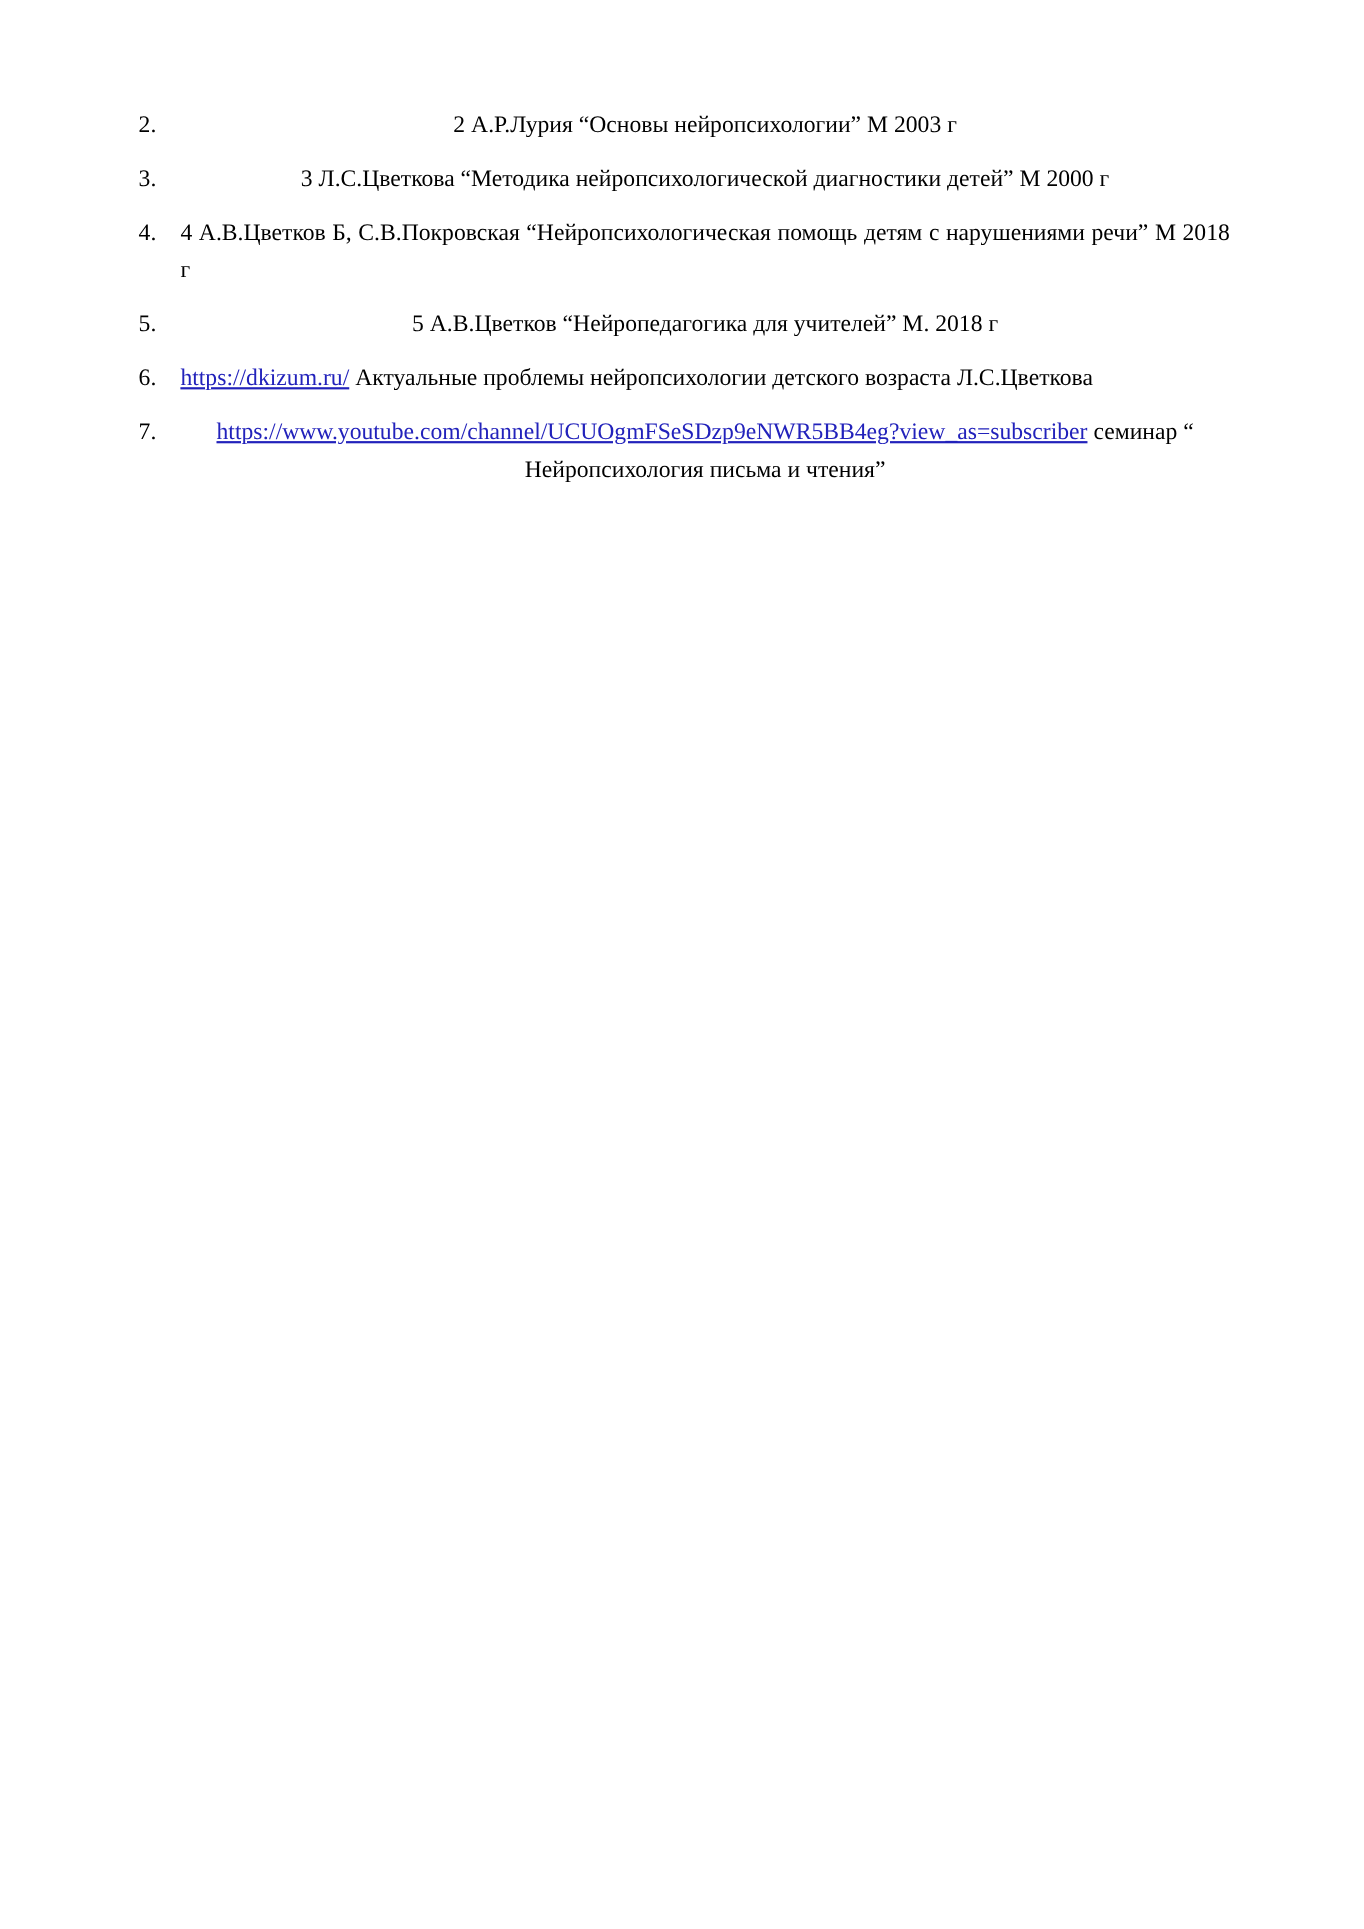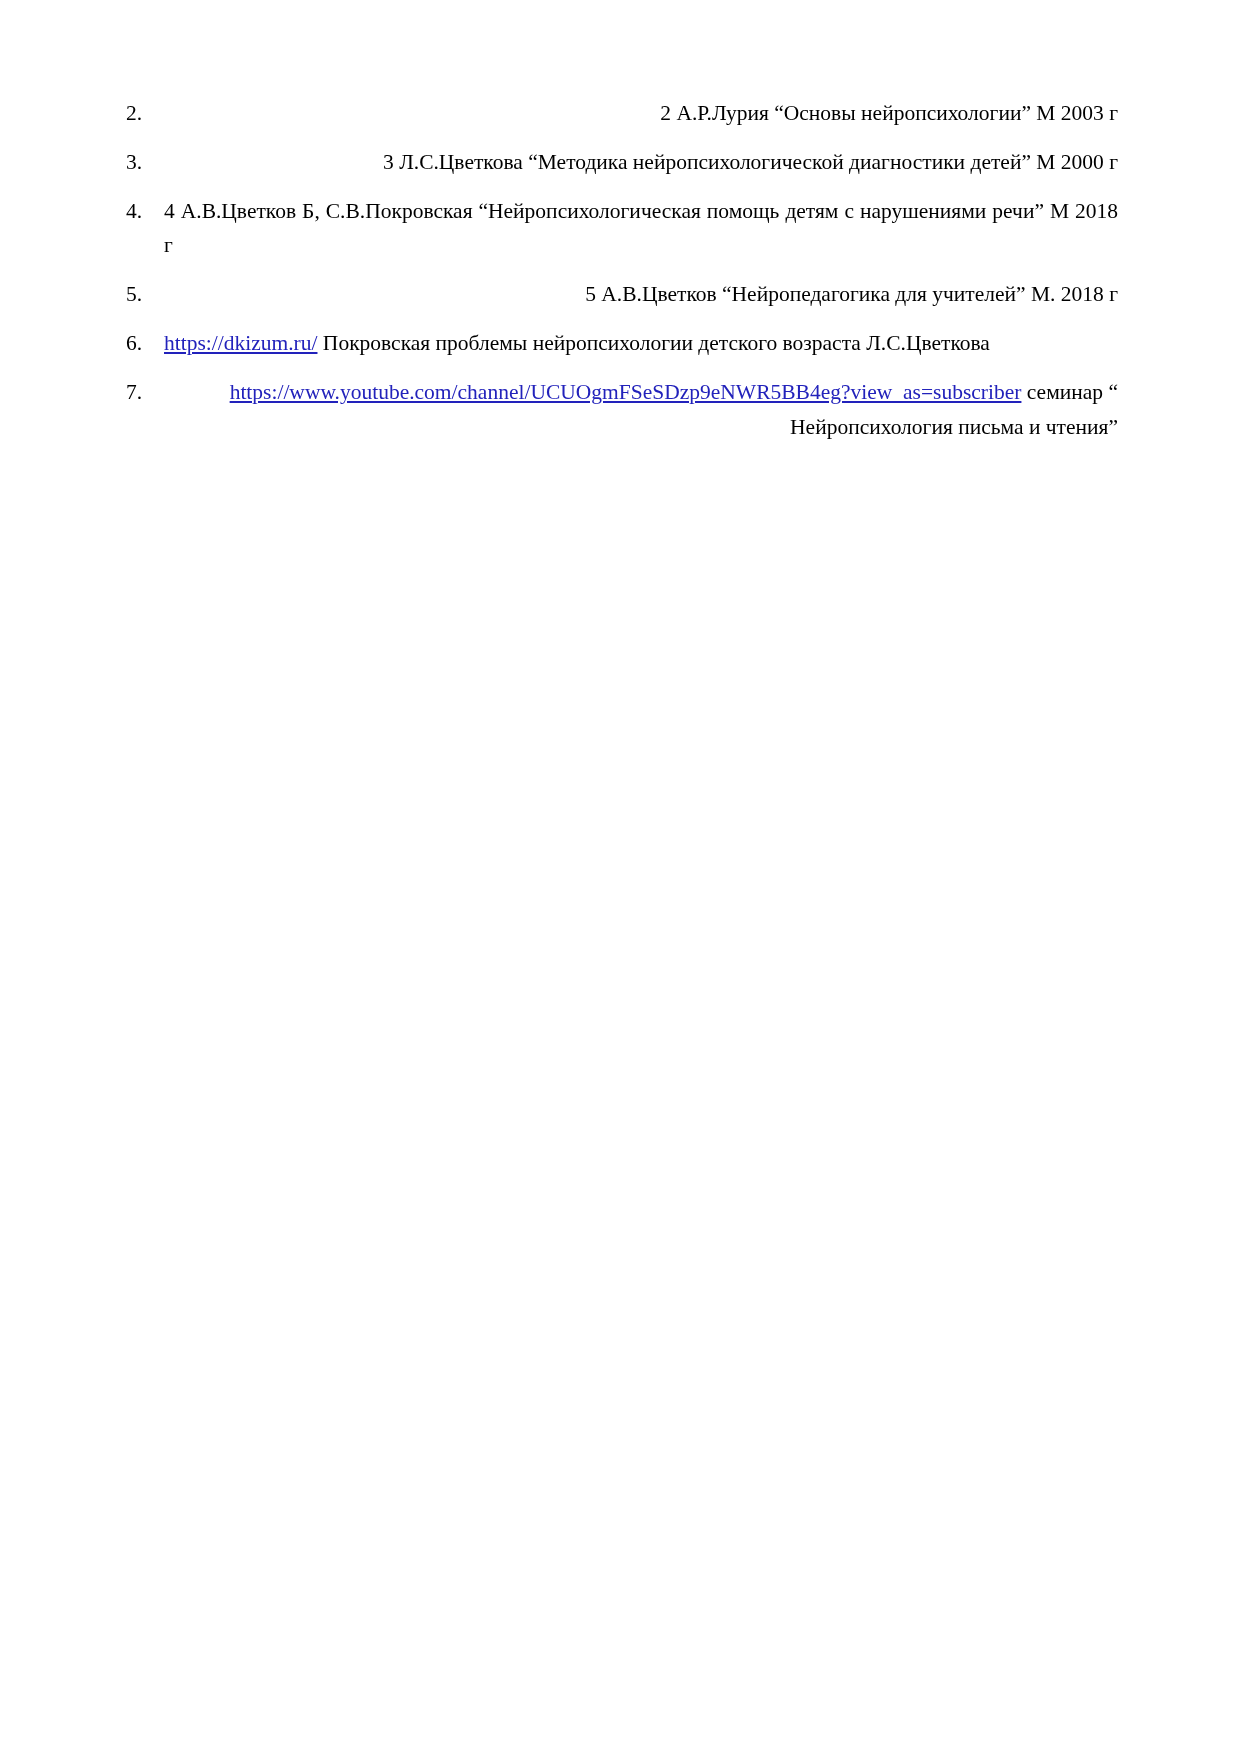--- a/index.html
+++ b/index.html
@@ -43,21 +43,21 @@
     font-size: 21.5px;
     color: #000000;
   }
   .ref-body {
     flex: 1 1 auto;
     text-align: justify;
     text-justify: inter-word;
     padding-right: 4px;
   }
   .ref-body.nojust {
-    text-align: right;
+    text-align: center;
   }
   .link {
     color: #2222bb;
     word-break: break-all;
   }
   .after-link {
     color: #000000;
   }
   .ref-text {
     color: #000000;
@@ -94,21 +94,21 @@
     <li class="ref-item">
       <span class="ref-marker">5.</span>
       <span class="ref-body nojust">
         <span class="ref-text">5 А.В.Цветков “Нейропедагогика для учителей”  М. 2018 г</span>
       </span>
     </li>
 
     <li class="ref-item">
       <span class="ref-marker">6.</span>
       <span class="ref-body">
-        <a class="link" href="#">https://dkizum.ru/</a><span class="after-link">     Покровская  проблемы  нейропсихологии  детского  возраста Л.С.Цветкова</span>
+        <a class="link" href="#">https://dkizum.ru/</a><span class="after-link">     Актуальные  проблемы  нейропсихологии  детского  возраста Л.С.Цветкова</span>
       </span>
     </li>
 
     <li class="ref-item">
       <span class="ref-marker">7.</span>
       <span class="ref-body nojust">
         <a class="link" href="#">https://www.youtube.com/channel/UCUOgmFSeSDzp9eNWR5BB4eg?view_as=subscriber</a><span class="after-link">  семинар “ Нейропсихология письма и чтения”</span>
       </span>
     </li>
 

